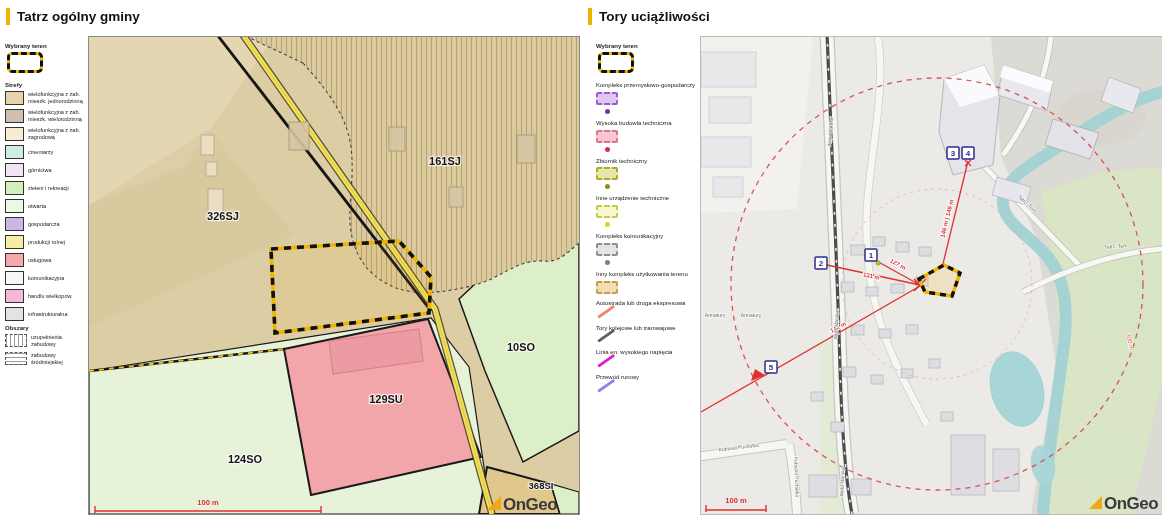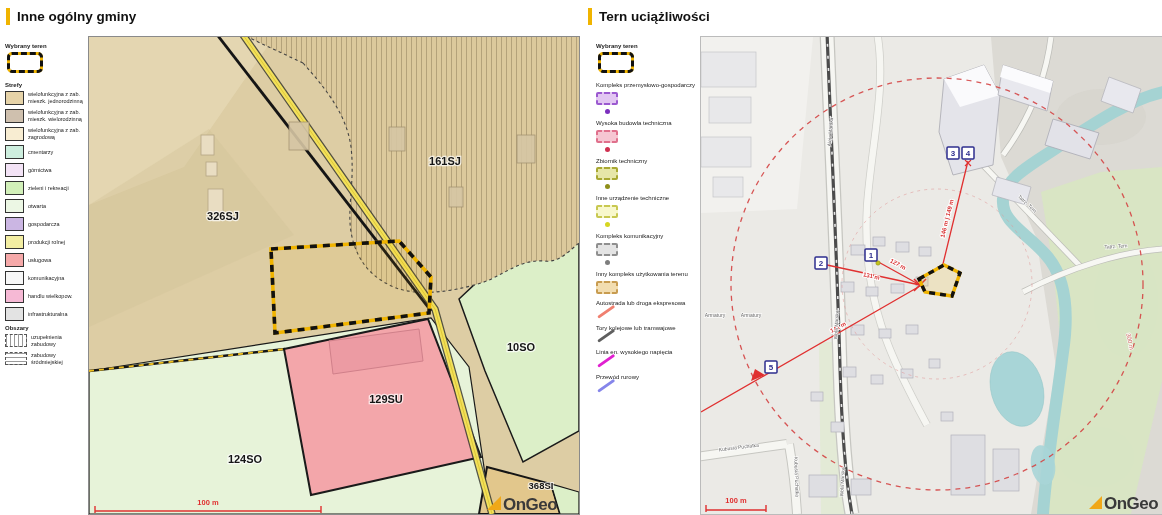--- a/index.html
+++ b/index.html
@@ -41,21 +41,21 @@
   .marker-num{font-weight:bold;font-size:8px;fill:#2e2e8e;text-anchor:middle;}
   .scale-text{font-weight:bold;font-size:7.5px;fill:#e03030;text-anchor:middle;}
   .logo-text{font-weight:bold;font-size:17px;fill:#3a3a3a;letter-spacing:-0.5px;}
 </style>
 </head>
 <body>
 
 <section class="panel" id="panel-left">
   <div class="panel-header">
     <div class="accent-bar"></div>
-    <div class="panel-title">Inne ogólny gminy</div>
+    <div class="panel-title">Tatrz ogólny gminy</div>
   </div>
 
   <div class="legend-col" id="legend-left">
     <div class="lg-caption">Wybrany teren</div>
     <div class="sel-swatch"></div>
     <div class="lg-caption">Strefy</div>
 
     <div class="lg-row">
         <div class="lg-swatch" style="background: rgb(230, 211, 168);"></div>
         <div class="lg-label">wielofunkcyjna z zab. mieszk. jednorodzinną</div>
@@ -177,21 +177,21 @@
     <g>
       <polygon points="398,473 412,459 412,473" fill="#f0a818"></polygon>
       <text class="logo-text" x="414" y="473">OnGeo</text>
     </g>
   </svg>
 </section>
 
 <section class="panel" id="panel-right">
   <div class="panel-header">
     <div class="accent-bar"></div>
-    <div class="panel-title">Tern uciążliwości</div>
+    <div class="panel-title">Tory uciążliwości</div>
   </div>
 
   <div class="legend-col" id="legend-right">
     <div class="lg-caption">Wybrany teren</div>
     <div class="sel-swatch"></div>
 
     <div class="rg-item">
       <div class="rg-label">Kompleks przemysłowo-gospodarczy</div>
       <div class="rg-swatch" style="background: rgb(226, 198, 242); border-color: rgb(155, 89, 208);"></div>
       <div class="rg-dot" style="background: rgb(123, 47, 190);"></div>

